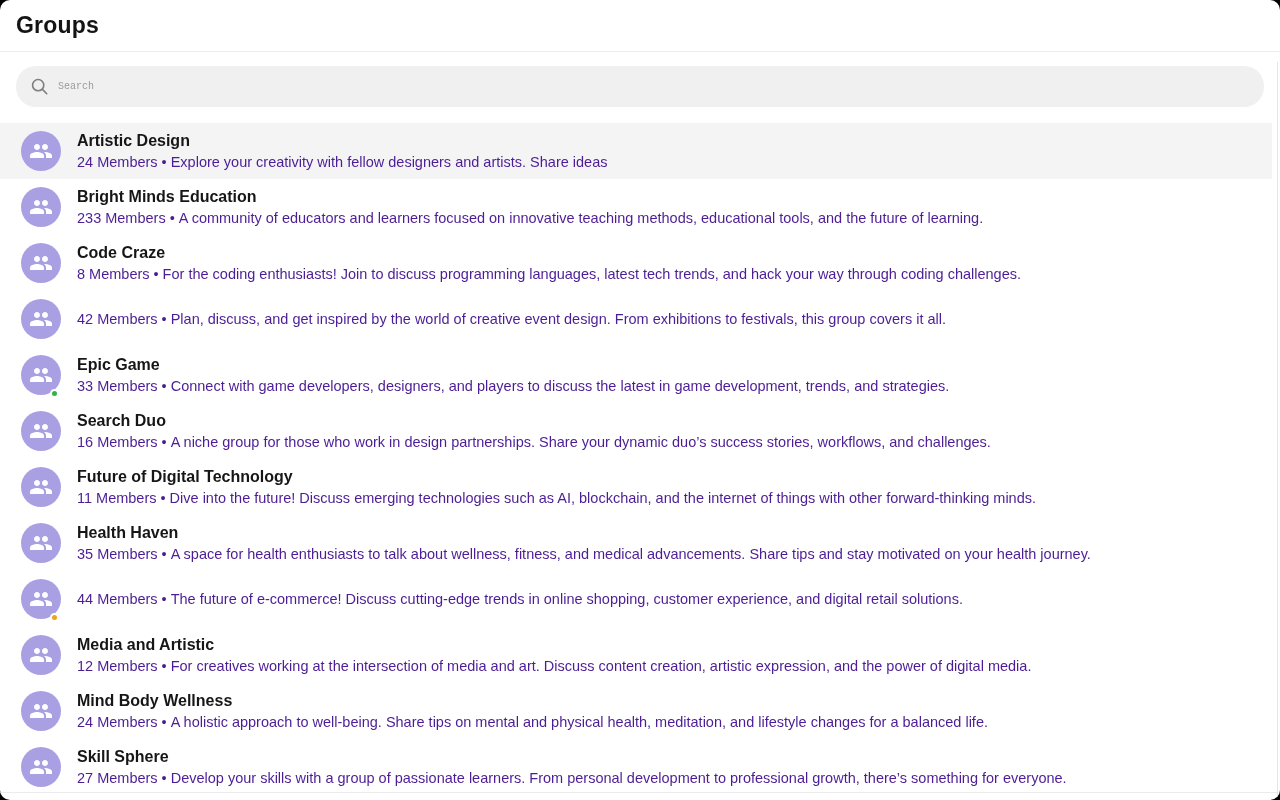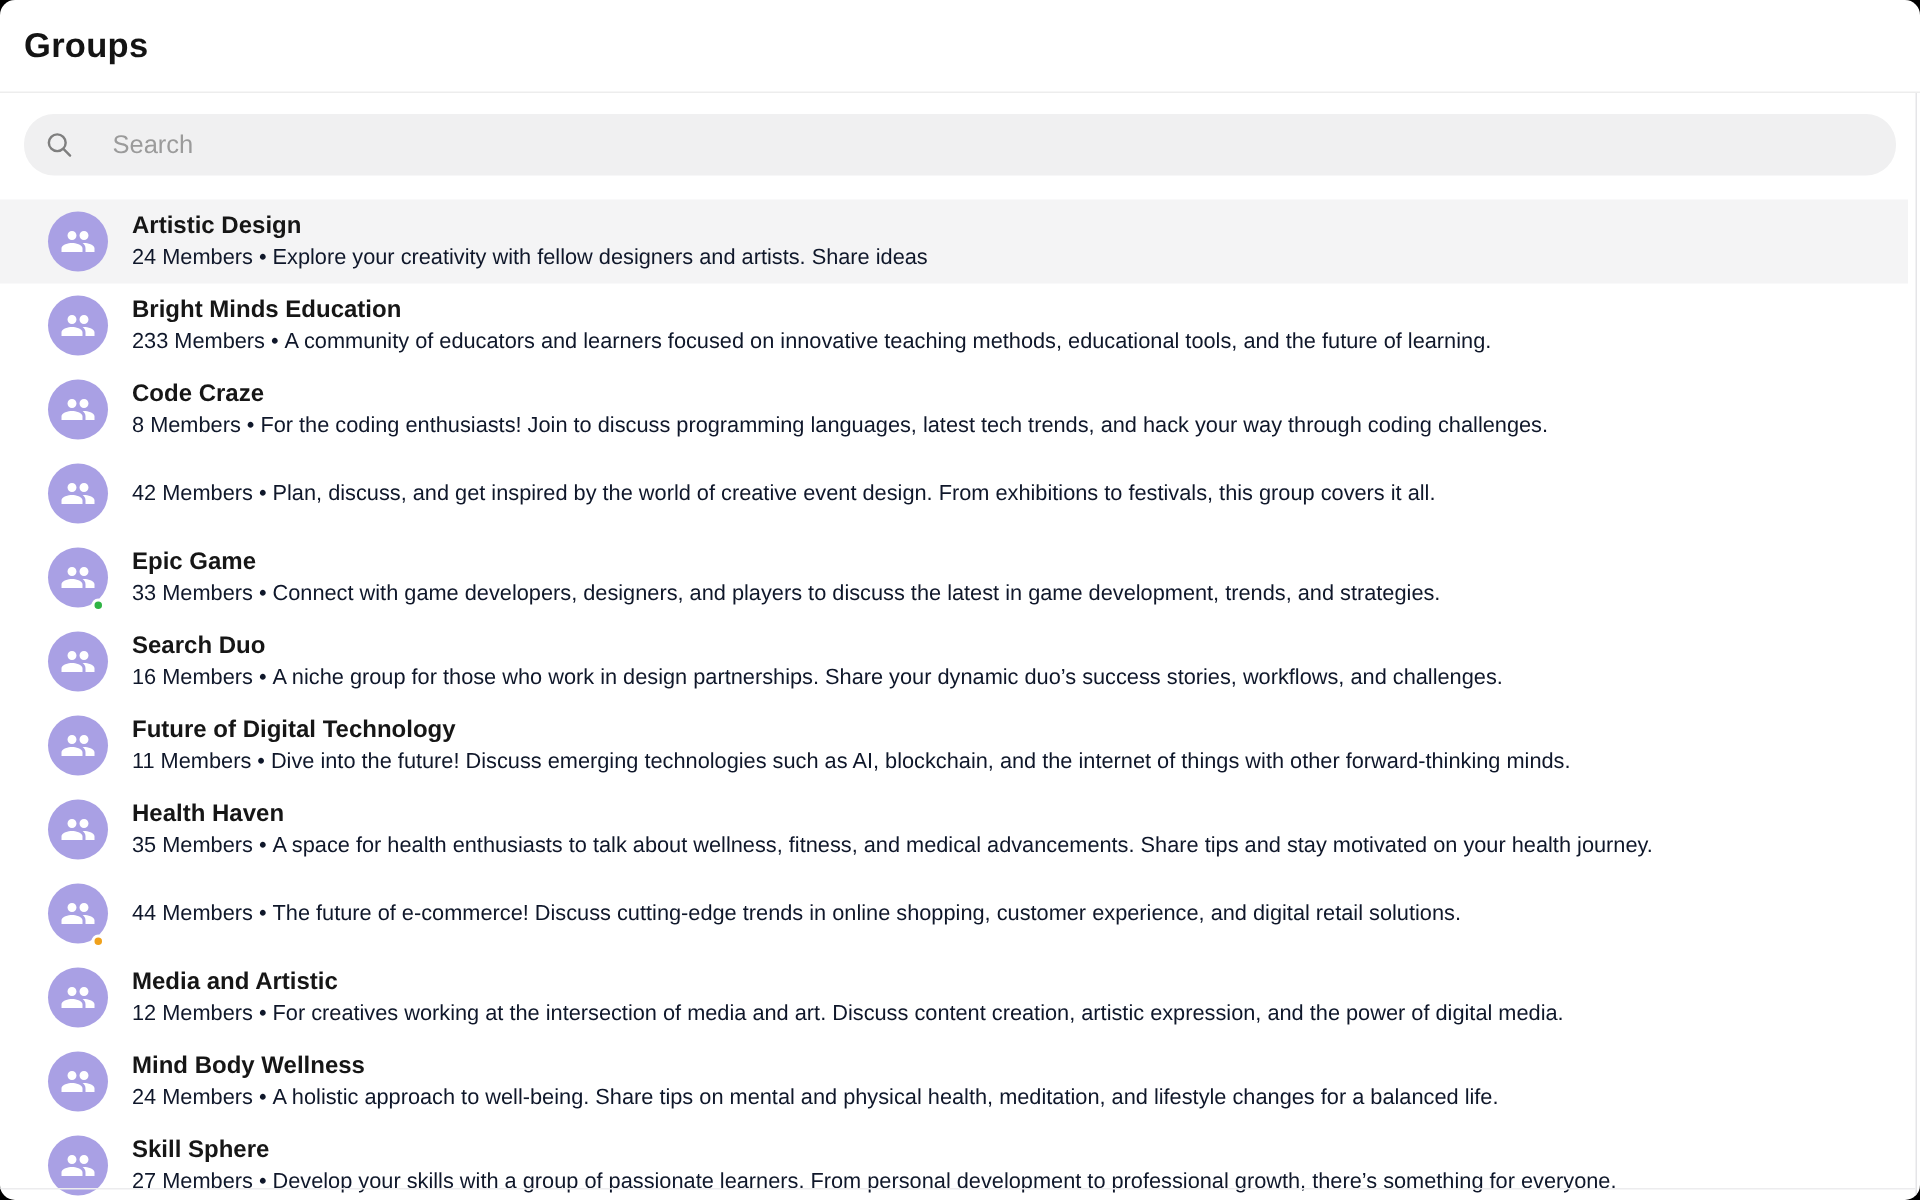--- a/index.html
+++ b/index.html
@@ -14,21 +14,21 @@
     width: 1280px; height: 800px;
     background: #ffffff;
     border-radius: 10px;
     overflow: hidden;
     --avatar: #a9a0e4;
     --online: #2fb344;
     --away: #f0a11c;
     --active-row: #f4f4f5;
   }
   .header {
-    height: 62px;
+    height: 52px;
     display: flex; align-items: center;
     padding: 0 16px;
     border-bottom: 1px solid #ededed;
   }
   .header h1 {
     font-size: 23px; font-weight: 700; color: #141414;
     letter-spacing: 0.2px;
   }
   .search-wrap { padding: 14px 16px 16px 16px; }
   .search-pill {
@@ -36,29 +36,29 @@
     background: #f0f0f1;
     border-radius: 20px;
     display: flex; align-items: center;
     padding: 0 14px;
     gap: 9px;
   }
   .search-pill svg { flex: 0 0 auto; display: block; }
   .search-pill input {
     flex: 1;
     border: none; outline: none; background: transparent;
-    font-family: Liberation Sans, sans-serif;
-    font-size: 17px; color: #3c4043; margin-left: 17px;
+    font-family: Liberation Mono, monospace;
+    font-size: 10px; color: #3c4043;
   }
   .search-pill input::placeholder { color: #9b9b9b; opacity: 1; }
   .list { margin-right: 8px; }
   .row {
     height: 56px;
     display: flex; align-items: center;
-    padding: 0 32px;
+    padding: 0 21px;
     gap: 16px;
     cursor: pointer;
   }
   .row.active { background: var(--active-row); }
   .avatar {
     position: relative;
     width: 40px; height: 40px; flex: 0 0 40px;
     background: var(--avatar);
     border-radius: 50%;
     display: flex; align-items: center; justify-content: center;
@@ -73,21 +73,21 @@
   }
   .status-dot.online { background: var(--online); }
   .status-dot.away { background: var(--away); }
   .row-text { min-width: 0; }
   .row-title {
     font-size: 16px; font-weight: 600; color: #161616;
     line-height: 22px;
     white-space: nowrap;
   }
   .row-meta {
-    font-size: 14.5px; color: #0f172a;
+    font-size: 14.5px; color: #4c1d95;
     line-height: 20px;
     white-space: nowrap; overflow: hidden; text-overflow: ellipsis;
   }
   .row-meta .sep { margin: 0 4px; }
   .edge-line-v {
     position: absolute; top: 62px; bottom: 0; right: 2px;
     width: 1px; background: #e5e5e8;
   }
   .edge-line-h {
     position: absolute; bottom: 7px; left: 0; right: 3px;

